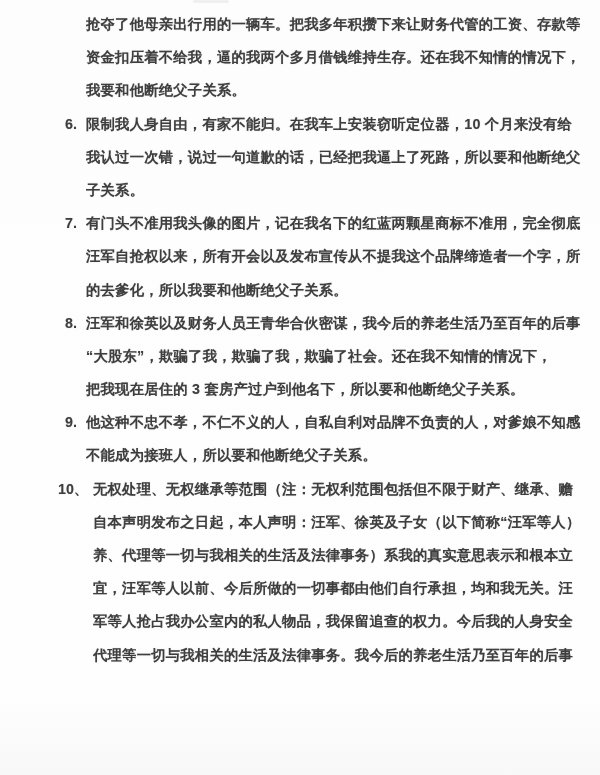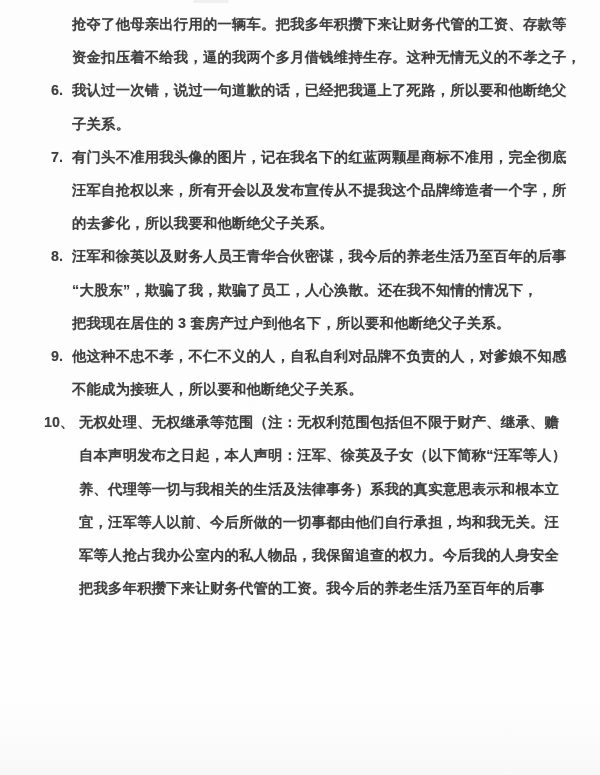--- a/index.html
+++ b/index.html
@@ -31,20 +31,21 @@
     position: absolute;
     top: 8px;
     left: 0;
     width: 600px;
     color: #3e3e3e;
     font-weight: bold;
   }
   .para {
     position: relative;
     padding-left: 72px;
+    margin-left: 14px;
   }
   .para.p10 {
     padding-left: 79px;
   }
   .line {
     height: 33.2px;
     line-height: 33.2px;
     font-size: 14.3px;
     letter-spacing: 0.25px;
     white-space: nowrap;
@@ -67,53 +68,55 @@
 </head>
 <body>
 
 <div class="page">
   <div class="scan-artifact"></div>
 
   <div class="doc">
 
     <div class="para">
       <div class="line">抢夺了他母亲出行用的一辆车。把我多年积攒下来让财务代管的工资、存款等</div>
-      <div class="line">资金扣压着不给我，逼的我两个多月借钱维持生存。这种无情无义的不孝之子，</div>
+      <div class="line">资金扣压着不给我，逼的我两个多月借钱维持生存。还在我不知情的情况下，</div>
+      <div class="line">我要和他断绝父子关系。</div>
     </div>
 
     <div class="para">
       <span class="marker">6.</span>
+      <div class="line">限制我人身自由，有家不能归。在我车上安装窃听定位器，10 个月来没有给</div>
       <div class="line">我认过一次错，说过一句道歉的话，已经把我逼上了死路，所以要和他断绝父</div>
       <div class="line">子关系。</div>
     </div>
 
     <div class="para">
       <span class="marker">7.</span>
       <div class="line">有门头不准用我头像的图片，记在我名下的红蓝两颗星商标不准用，完全彻底</div>
       <div class="line">汪军自抢权以来，所有开会以及发布宣传从不提我这个品牌缔造者一个字，所</div>
       <div class="line">的去爹化，所以我要和他断绝父子关系。</div>
     </div>
 
     <div class="para">
       <span class="marker">8.</span>
       <div class="line">汪军和徐英以及财务人员王青华合伙密谋，我今后的养老生活乃至百年的后事</div>
-      <div class="line">“大股东”，欺骗了我，欺骗了员工，人心涣散。还在我不知情的情况下，</div>
+      <div class="line">“大股东”，欺骗了我，欺骗了我，欺骗了社会。还在我不知情的情况下，</div>
       <div class="line">把我现在居住的 3 套房产过户到他名下，所以要和他断绝父子关系。</div>
     </div>
 
     <div class="para">
       <span class="marker">9.</span>
       <div class="line">他这种不忠不孝，不仁不义的人，自私自利对品牌不负责的人，对爹娘不知感</div>
       <div class="line">不能成为接班人，所以要和他断绝父子关系。</div>
     </div>
 
     <div class="para p10">
       <span class="marker">10、</span>
       <div class="line">无权处理、无权继承等范围（注：无权利范围包括但不限于财产、继承、赡</div>
       <div class="line">自本声明发布之日起，本人声明：汪军、徐英及子女（以下简称“汪军等人）</div>
       <div class="line">养、代理等一切与我相关的生活及法律事务）系我的真实意思表示和根本立</div>
       <div class="line">宜，汪军等人以前、今后所做的一切事都由他们自行承担，均和我无关。汪</div>
       <div class="line">军等人抢占我办公室内的私人物品，我保留追查的权力。今后我的人身安全</div>
-      <div class="line">把我多年积攒下来让财务代管的工资。我今后的养老生活乃至百年的后事</div>
+      <div class="line">代理等一切与我相关的生活及法律事务。我今后的养老生活乃至百年的后事</div>
     </div>
 
   </div>
 </div>
 
 </body></html>

